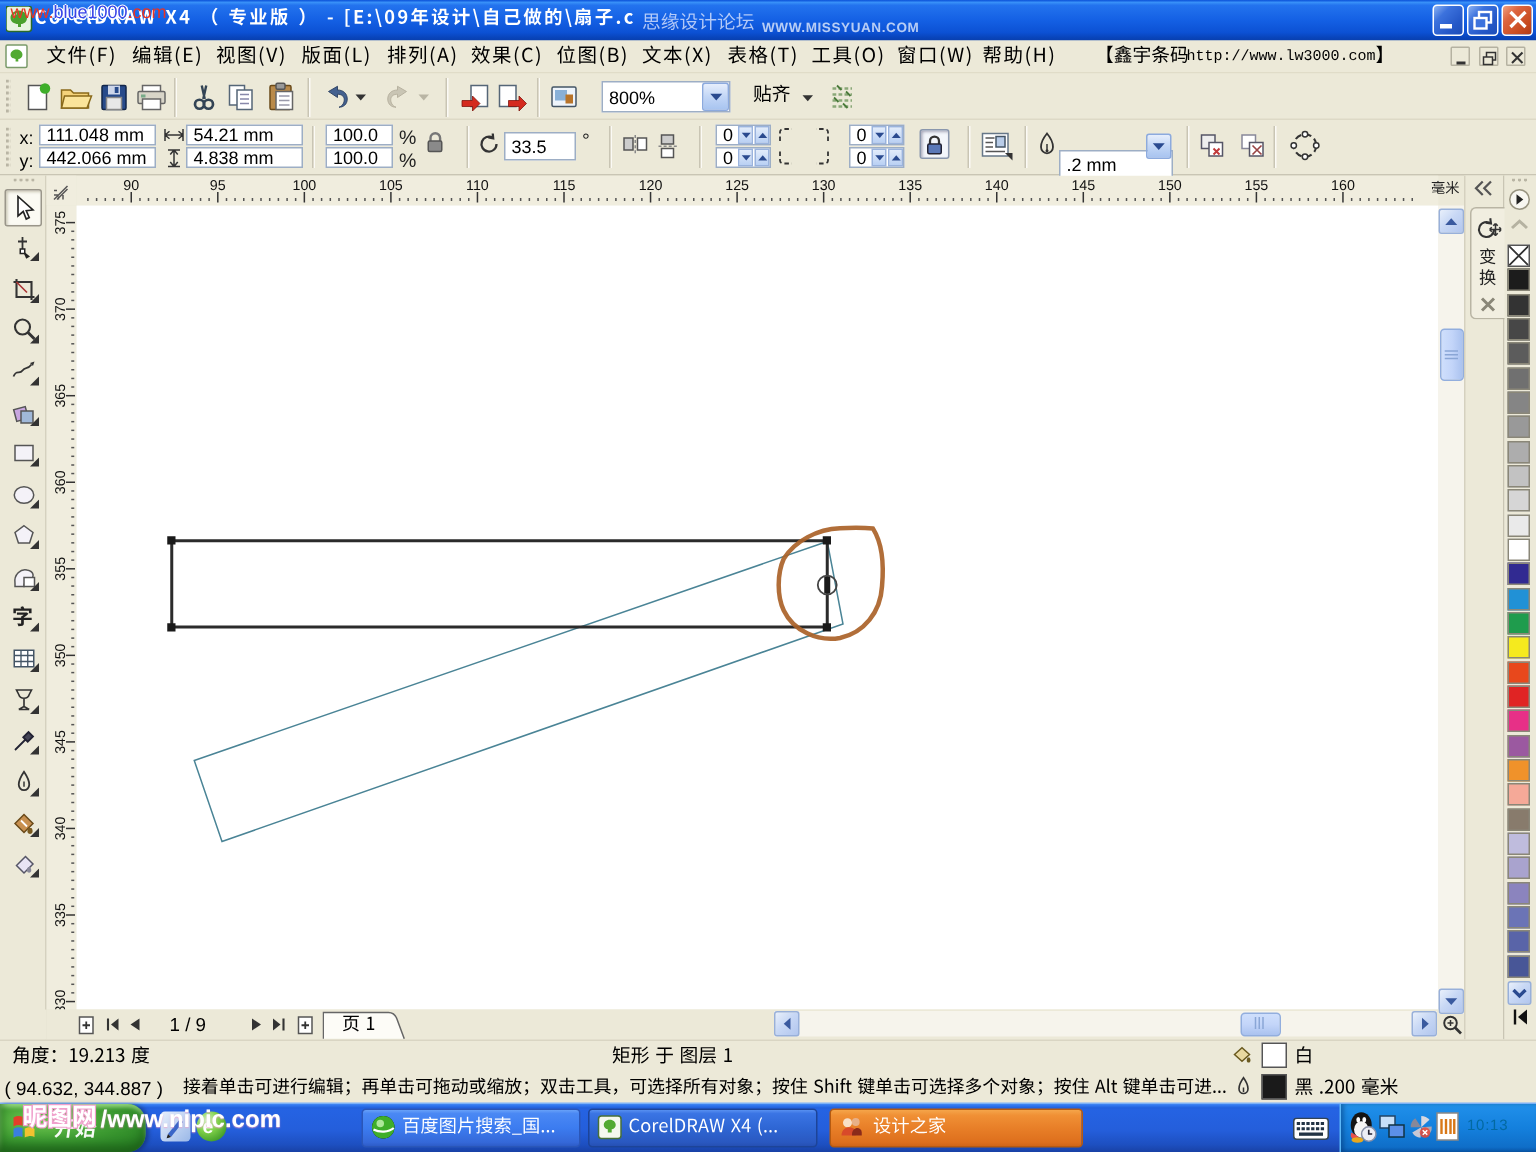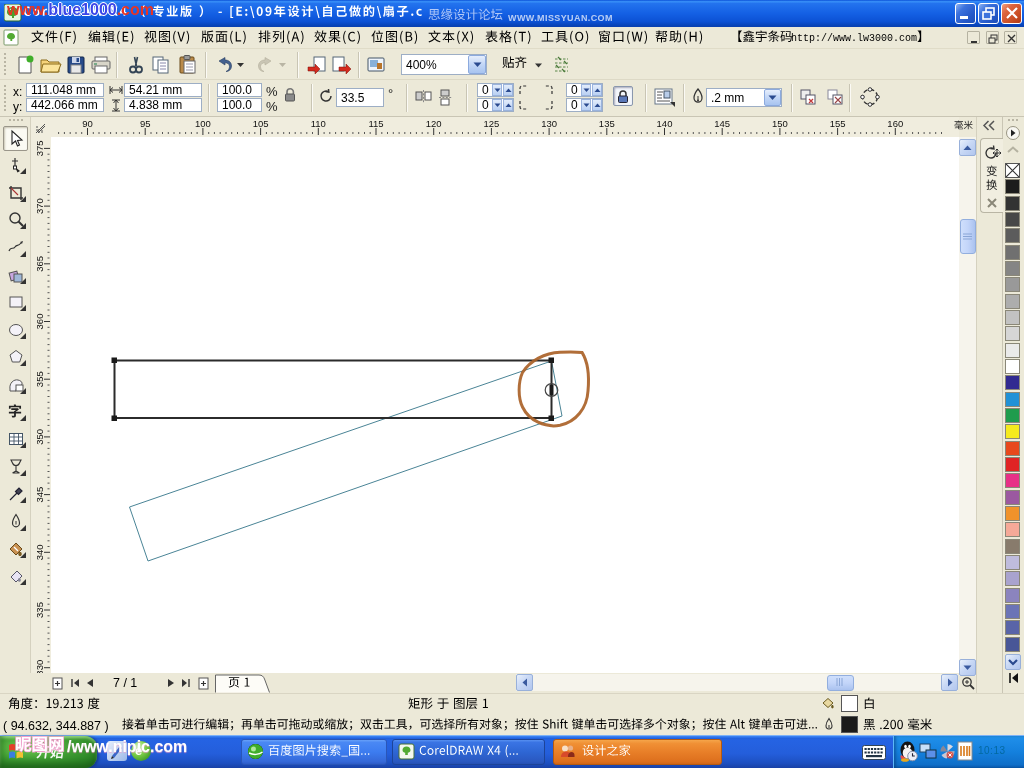--- a/index.html
+++ b/index.html
@@ -50,21 +50,21 @@
       <use href="#g27" transform="translate(312.1,9.8) scale(12.3)"></use>
       <use href="#g28" transform="translate(325.9,9.8) scale(12.3)"></use>
       <use href="#g29" transform="translate(339.7,9.8) scale(12.3)"></use>
       <use href="#g20" transform="translate(353.5,9.8) scale(12.3)"></use>
       <use href="#g30" transform="translate(359.7,9.8) scale(12.3)"></use>
       <use href="#g31" transform="translate(373.5,9.8) scale(12.3)"></use>
       <use href="#g32" transform="translate(387.3,9.8) scale(12.3)"></use>
       <use href="#g33" transform="translate(392.8,9.8) scale(12.3)"></use>
     </svg>
   </div>
-<div class="ab" style="left:7px;top:1px;z-index:5;font-size:16px;font-weight:bold;font-family:'Liberation Sans',sans-serif"><span style="color:#e93423">www.</span><span style="color:#3a45e8;text-shadow:-1px 0 #fff,1px 0 #fff,0 1px #fff,0 -1px #fff">blue1000</span><span style="color:#e93423">.com</span></div>
+<div class="ab" style="left:7px;top:1px;z-index:5;font-size:12px;font-weight:normal;font-family:'Liberation Sans',sans-serif"><span style="color:#e93423">www.</span><span style="color:#3a45e8;text-shadow:-1px 0 #fff,1px 0 #fff,0 1px #fff,0 -1px #fff">blue1000</span><span style="color:#e93423">.com</span></div>
 <div class="ct" style="left:428px;top:9px;width:90px;height:16px">
     <svg width="77" height="17" style="position:absolute;left:0;top:0;overflow:visible;" fill="#e8edff" opacity="0.75">
       <use href="#g34" transform="translate(0.0,10.0) scale(12.5)"></use>
       <use href="#g35" transform="translate(12.5,10.0) scale(12.5)"></use>
       <use href="#g36" transform="translate(25.0,10.0) scale(12.5)"></use>
       <use href="#g37" transform="translate(37.5,10.0) scale(12.5)"></use>
       <use href="#g38" transform="translate(50.0,10.0) scale(12.5)"></use>
       <use href="#g39" transform="translate(62.5,10.0) scale(12.5)"></use>
     </svg>
   </div>
@@ -284,21 +284,21 @@
 <svg class="ab" style="left:329px;top:53px" width="24" height="24">
     <rect x="4" y="4" width="11" height="14" fill="#fff" stroke="#567"></rect>
     <path d="M12 14 L19 14 L19 11 L24 16 L19 21 L19 18 L12 18 Z" fill="#d42a1e" stroke="#7a1008" stroke-width=".5" transform="translate(-2,0)"></path>
   </svg>
 <div class="sep" style="left:358px;top:52px;height:26px"></div>
 <svg class="ab" style="left:364px;top:53px" width="24" height="24">
     <rect x="4" y="5" width="16" height="13" rx="1" fill="#eef4fb" stroke="#456"></rect>
     <rect x="6" y="7" width="8" height="7" fill="#88b0d8"></rect>
     <rect x="13" y="10" width="5" height="6" fill="#b8742a"></rect>
   </svg>
-<div class="box" style="left:401px;top:54px;width:86px;height:21px">400%</div>
+<div class="box" style="left:401px;top:54px;width:86px;height:21px">800%</div>
 <div class="ab" style="left:468px;top:55px;width:18px;height:19px;border-radius:2px;background:linear-gradient(180deg,#e6eefc,#c2d6f6 50%,#a8c4f0);border:1px solid #8caade;display:flex;align-items:center;justify-content:center">
     <svg width="9" height="6">
       <path d="M0.5 0.5 L4.5 5 L8.5 0.5 Z" fill="#2a4a8f"></path>
     </svg>
   </div>
 <div class="ct" style="left:502px;top:57px;width:27px;height:16px">
     <svg width="27" height="17" style="position:absolute;left:0;top:0;overflow:visible;" fill="#000">
       <use href="#g82" transform="translate(0.0,10.0) scale(12.5)"></use>
       <use href="#g83" transform="translate(12.5,10.0) scale(12.5)"></use>
     </svg>
@@ -419,21 +419,21 @@
     <path d="M4 6 h6 M4 9 h5 M4 12 h5 M4 15 h13" stroke="#555" stroke-width="1"></path>
     <rect x="11" y="5" width="6" height="7" fill="#b8cce8" stroke="#456"></rect>
     <path d="M17 16 l5 0 l0 5 Z" fill="#333"></path>
   </svg>
 <div class="sep" style="left:683px;top:84px;height:28px"></div>
 <svg class="ab" style="left:691px;top:87px" width="14" height="18">
     <path d="M7 2 C9.5 5 11 8 11 11 A4 4.2 0 1 1 3 11 C3 8 4.5 5 7 2 Z" fill="none" stroke="#333" stroke-width="1.2"></path>
     <path d="M7 9 v4" stroke="#333"></path>
     <circle cx="7" cy="13.5" r="1" fill="#333"></circle>
   </svg>
-<div class="box" style="left:706px;top:88px;width:76px;height:19px">.2 mm</div>
+<div class="box" style="left:706px;top:100px;width:76px;height:19px">.2 mm</div>
 <div class="ab" style="left:764px;top:89px;width:17px;height:17px;border-radius:2px;background:linear-gradient(180deg,#e6eefc,#c2d6f6 50%,#a8c4f0);border:1px solid #8caade;display:flex;align-items:center;justify-content:center">
     <svg width="9" height="6">
       <path d="M0.5 0.5 L4.5 5 L8.5 0.5 Z" fill="#2a4a8f"></path>
     </svg>
   </div>
 <div class="sep" style="left:791px;top:84px;height:28px"></div>
 <svg class="ab" style="left:799px;top:88px" width="20" height="18">
     <rect x="2" y="2" width="9" height="9" fill="#eee" stroke="#556"></rect>
     <rect x="7" y="7" width="9" height="9" fill="#fff" stroke="#556"></rect>
     <path d="M10 11 l4 4 m0 -4 l-4 4" stroke="#c03a3a" stroke-width="1.3"></path>
@@ -961,21 +961,21 @@
     <rect x="1" y="2" width="9" height="11" fill="#fff" stroke="#555"></rect>
     <path d="M5.5 5 v5 M3 7.5 h5" stroke="#333" stroke-width="1.2"></path>
   </svg>
 <svg class="ab" style="left:70px;top:678px" width="11" height="10">
     <path d="M2 1 v8" stroke="#333" stroke-width="1.4"></path>
     <path d="M9 1 L4 5 L9 9 Z" fill="#333"></path>
   </svg>
 <svg class="ab" style="left:85px;top:678px" width="9" height="10">
     <path d="M8 1 L2 5 L8 9 Z" fill="#333"></path>
   </svg>
-<div class="ab" style="left:113px;top:676px;font-size:12.5px;color:#000">7 / 1</div>
+<div class="ab" style="left:113px;top:676px;font-size:12.5px;color:#000">1 / 9</div>
 <svg class="ab" style="left:167px;top:678px" width="9" height="10">
     <path d="M1 1 L7 5 L1 9 Z" fill="#333"></path>
   </svg>
 <svg class="ab" style="left:180px;top:678px" width="11" height="10">
     <path d="M9 1 v8" stroke="#333" stroke-width="1.4"></path>
     <path d="M2 1 L7 5 L2 9 Z" fill="#333"></path>
   </svg>
 <svg class="ab" style="left:198px;top:676px" width="13" height="14">
     <rect x="1" y="2" width="9" height="11" fill="#fff" stroke="#555"></rect>
     <path d="M5.5 5 v5 M3 7.5 h5" stroke="#333" stroke-width="1.2"></path>

